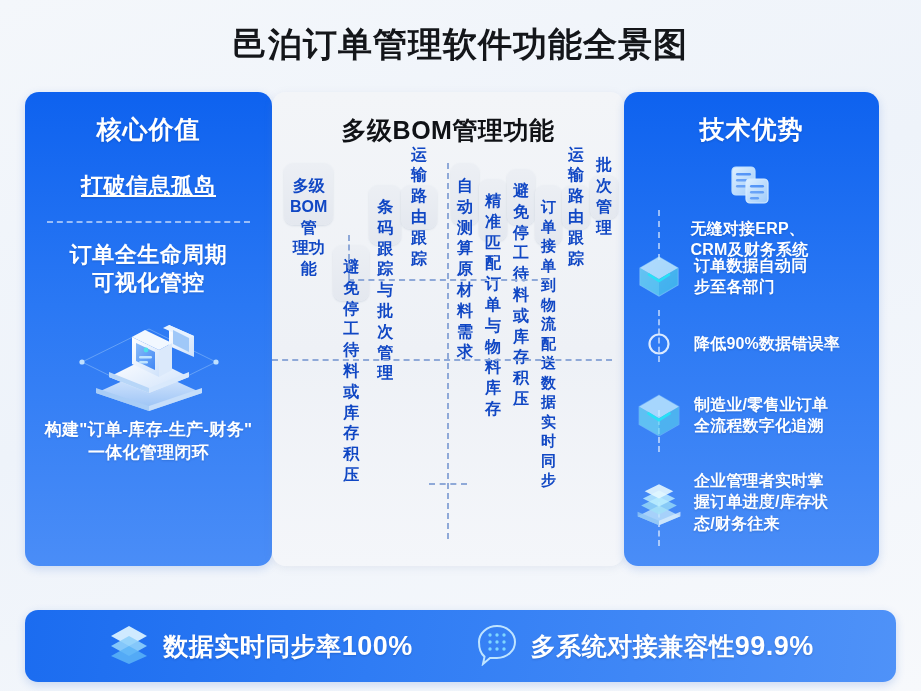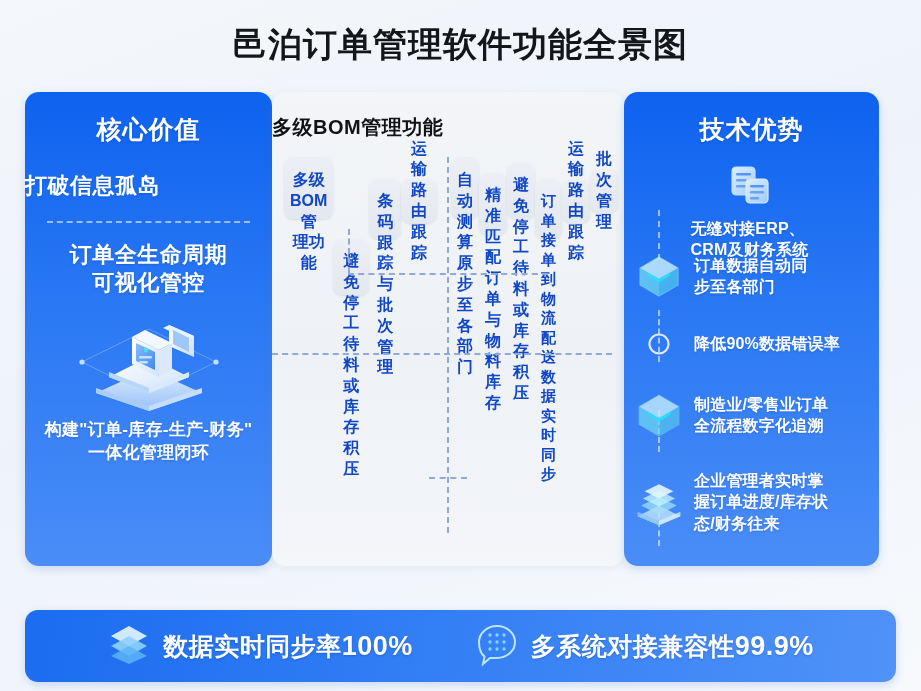--- a/index.html
+++ b/index.html
@@ -41,24 +41,25 @@
   .panel-head {
     text-align:center;
     color:#ffffff;
     font-size:25px; font-weight:bold;
     margin-top:21px;
     letter-spacing:1px;
     text-shadow:0 1px 2px rgba(0,40,110,.25);
   }
 
   .value-line {
-    text-align:left; color:#ffffff;
+    text-align:center; color:#ffffff;
     font-size:22px; font-weight:bold;
     margin-top:25px; letter-spacing:.5px;
     text-shadow:0 1px 2px rgba(0,40,110,.22);
+    text-decoration:underline;
   }
   .divider-dash {
     margin:20px 22px 0 22px; height:0;
     border-top:2px dashed rgba(255,255,255,.55);
   }
   .value-block {
     text-align:center; color:#ffffff;
     font-size:22px; font-weight:bold; line-height:1.28;
     margin-top:18px; letter-spacing:.5px;
     text-shadow:0 1px 2px rgba(0,40,110,.22);
@@ -76,21 +77,21 @@
 
   
   .panel-mid {
     width:352px;
     border-radius:14px;
     background:linear-gradient(180deg,#f3f5f8 0%,#eef1f6 55%,#f4f6fa 100%);
     box-shadow:0 2px 8px rgba(120,140,170,.13);
     position:relative;
   }
   .mid-head {
-    font-size:20px; font-weight:bold;
+    text-align:center; font-size:25px; font-weight:bold;
     color:#101216; margin-top:22px; letter-spacing:.5px;
   }
   .mid-body {
     position:relative;
     margin-top:16px; padding:0 12px;
     display:flex; gap:14px; height:382px;
   }
   .mid-col { width:153px; display:flex; flex-direction:row; }
   .mid-col.right { align-items:stretch; }
 
@@ -260,21 +261,21 @@
 批次管理</div>
           </div>
           <div class="chip" style="height:44px; margin-top:22px; display:flex; align-items:center; justify-content:center;">
             <div style="white-space:pre-line;">运输路由跟踪</div>
           </div>
         </div>
 
         <div class="mid-col right">
           <div class="chip tall" style="height:62px;">
             <div style="white-space:pre-line;">自动测算原
-步至各部门</div>
+材料需求</div>
           </div>
           <div class="chip" style="height:62px; margin-top:16px;">
             <div style="white-space:pre-line;">精准匹配订单
 与物料库存</div>
           </div>
           <div class="chip" style="height:56px; margin-top:6px;">
             <div style="white-space:pre-line;">避免停工待料
 或库存积压</div>
           </div>
           <div class="chip" style="height:60px; margin-top:22px;">

